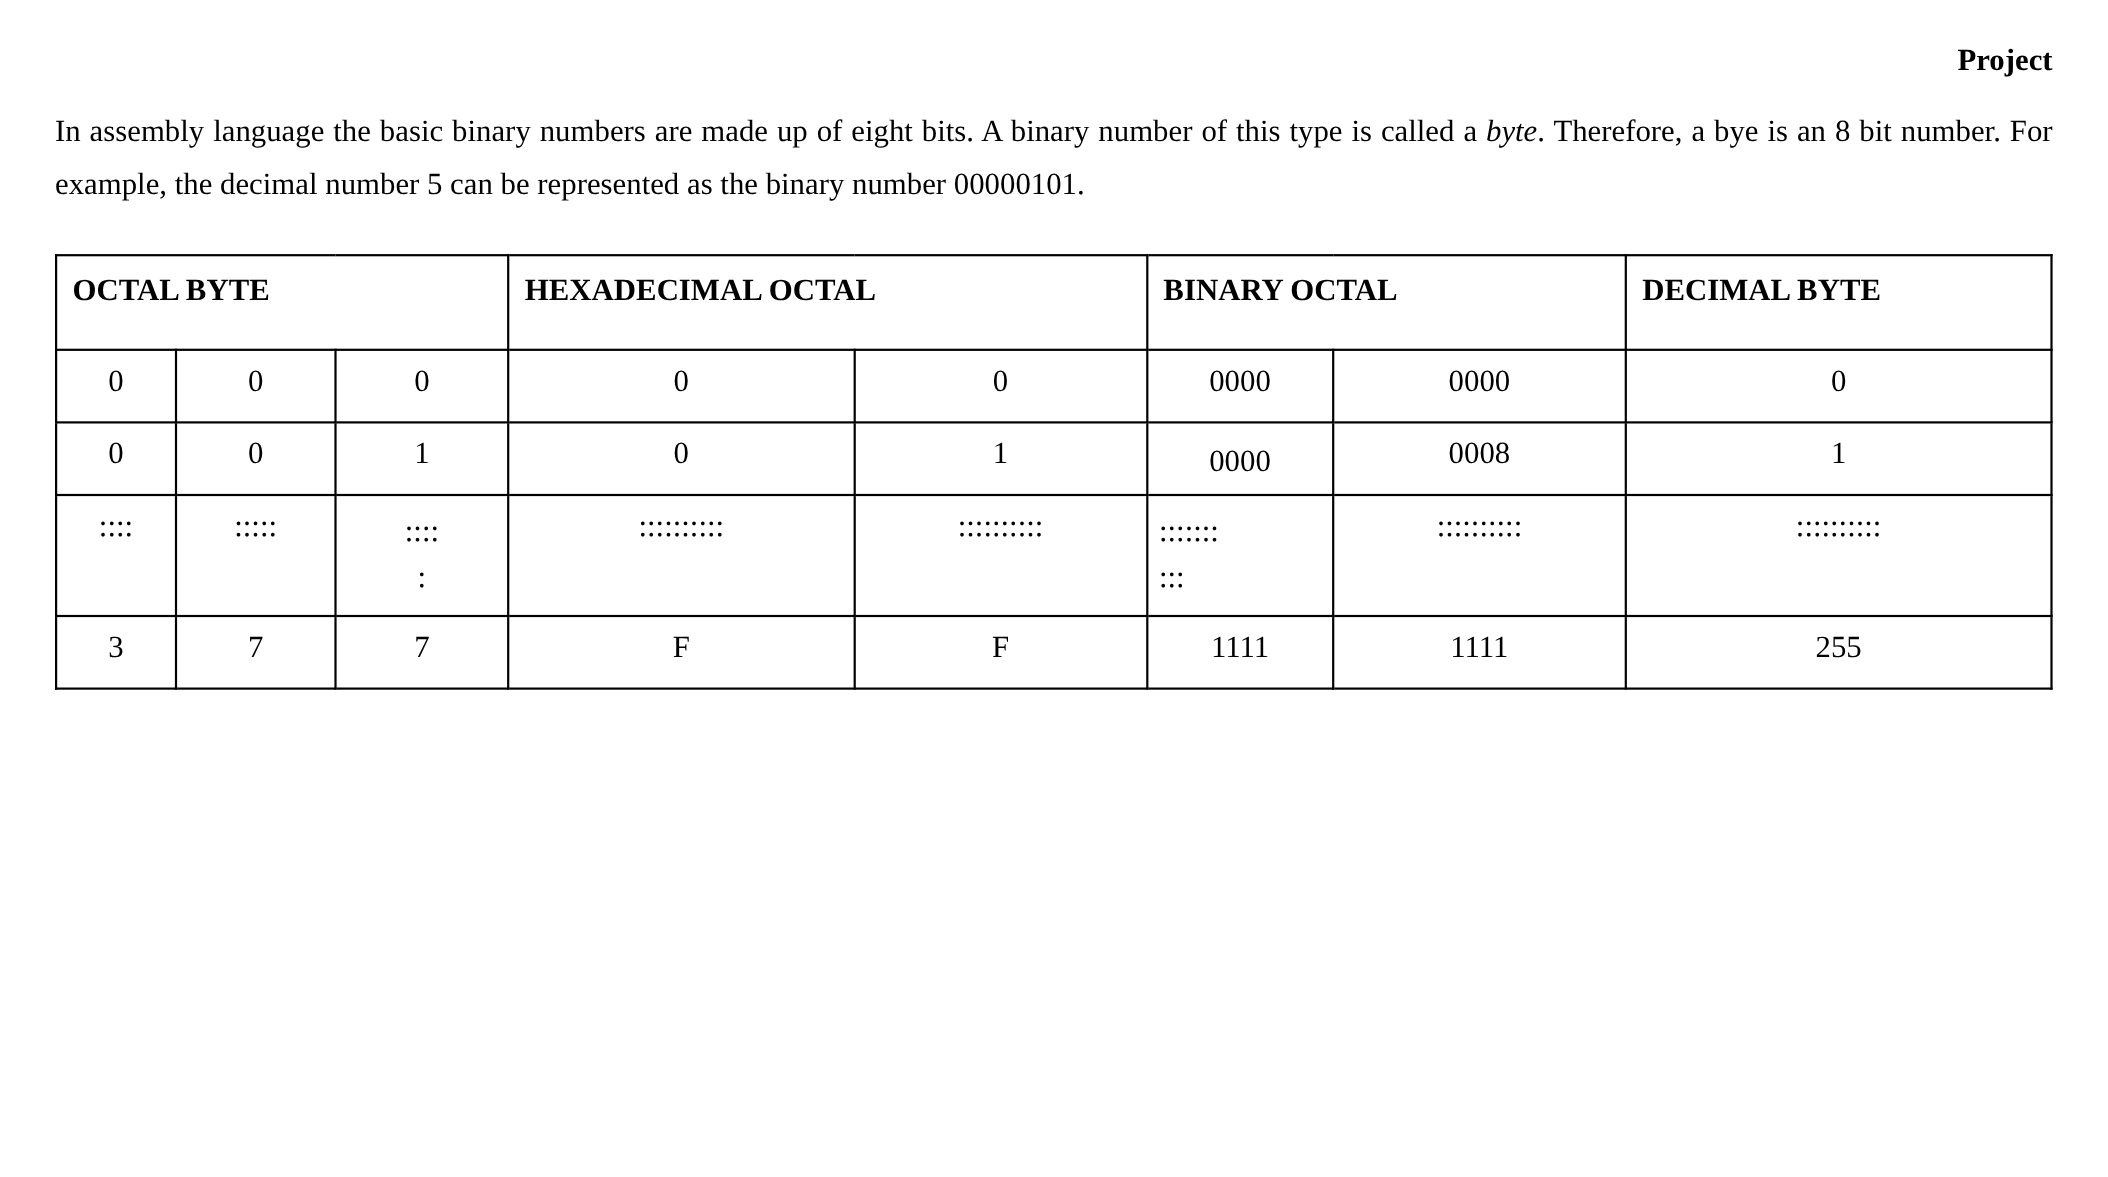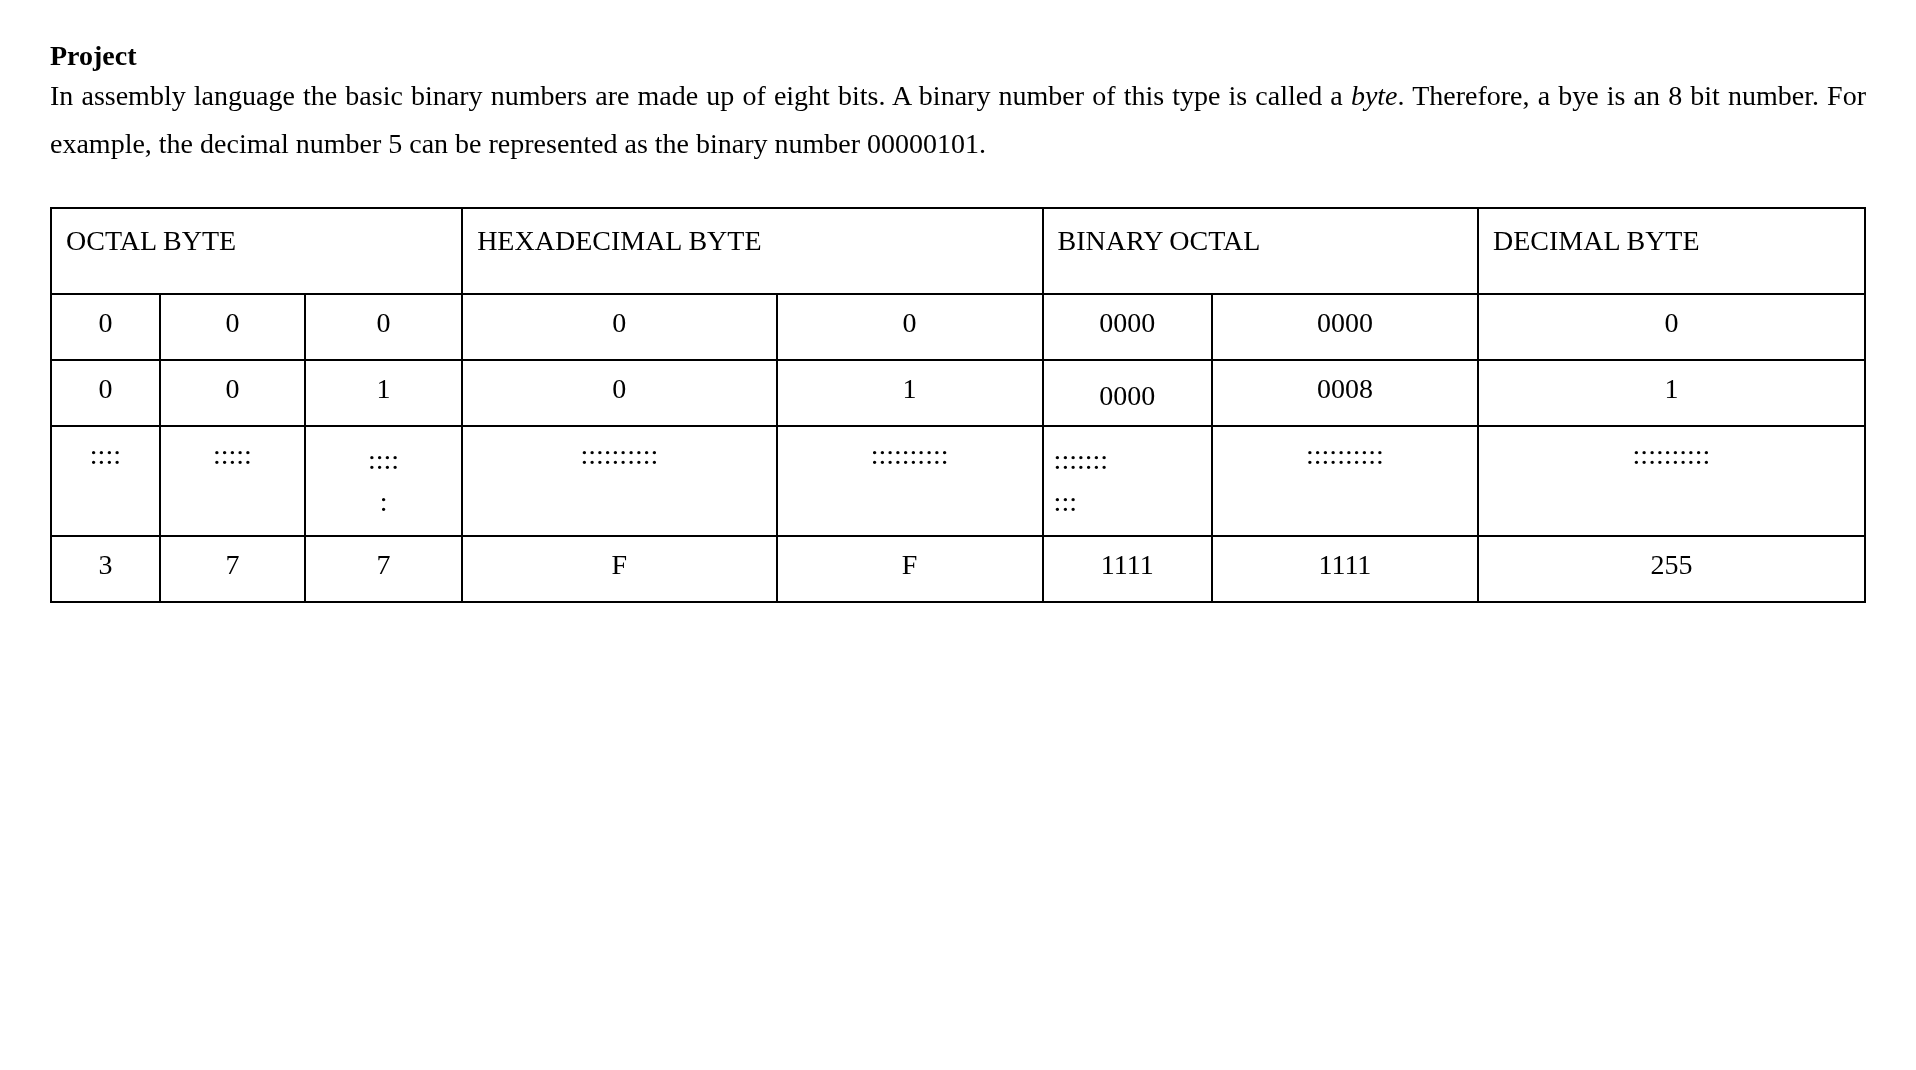--- a/index.html
+++ b/index.html
@@ -8,21 +8,22 @@
       color: #000;
       background: #fff;
       margin: 0;
       padding: 40px 50px;
     }
     .container {
       max-width: 1820px;
     }
     .project-title {
       font-weight: bold;
-      margin-bottom: 0;
+      margin-bottom: 24px;
+      text-align: right;
     }
     .body-text {
       line-height: 1.7;
       margin-bottom: 8px;
       text-align: justify;
     }
     .italic {
       font-style: italic;
     }
     table {
@@ -32,21 +33,21 @@
       table-layout: fixed;
     }
     th, td {
       border: 2px solid #000;
       padding: 12px 10px;
       text-align: left;
       vertical-align: top;
       font-size: 28px;
     }
     th {
-      font-weight: normal;
+      font-weight: bold;
       text-align: left;
       padding: 16px 8px 36px 14px;
     }
     td {
       text-align: center;
       height: 40px;
     }
     .col-oct1 { width: 4.5%; }
     .col-oct2 { width: 6%; }
     .col-oct3 { width: 6.5%; }
@@ -82,21 +83,21 @@
       <col class="col-oct3">
       <col class="col-hex1">
       <col class="col-hex2">
       <col class="col-bin1">
       <col class="col-bin2">
       <col class="col-dec">
     </colgroup>
     <thead>
       <tr>
         <th colspan="3">OCTAL BYTE</th>
-        <th colspan="2">HEXADECIMAL BYTE</th>
+        <th colspan="2">HEXADECIMAL OCTAL</th>
         <th colspan="2">BINARY OCTAL</th>
         <th>DECIMAL  BYTE</th>
       </tr>
     </thead>
     <tbody>
       <tr>
         <td>0</td>
         <td>0</td>
         <td>0</td>
         <td>0</td>

